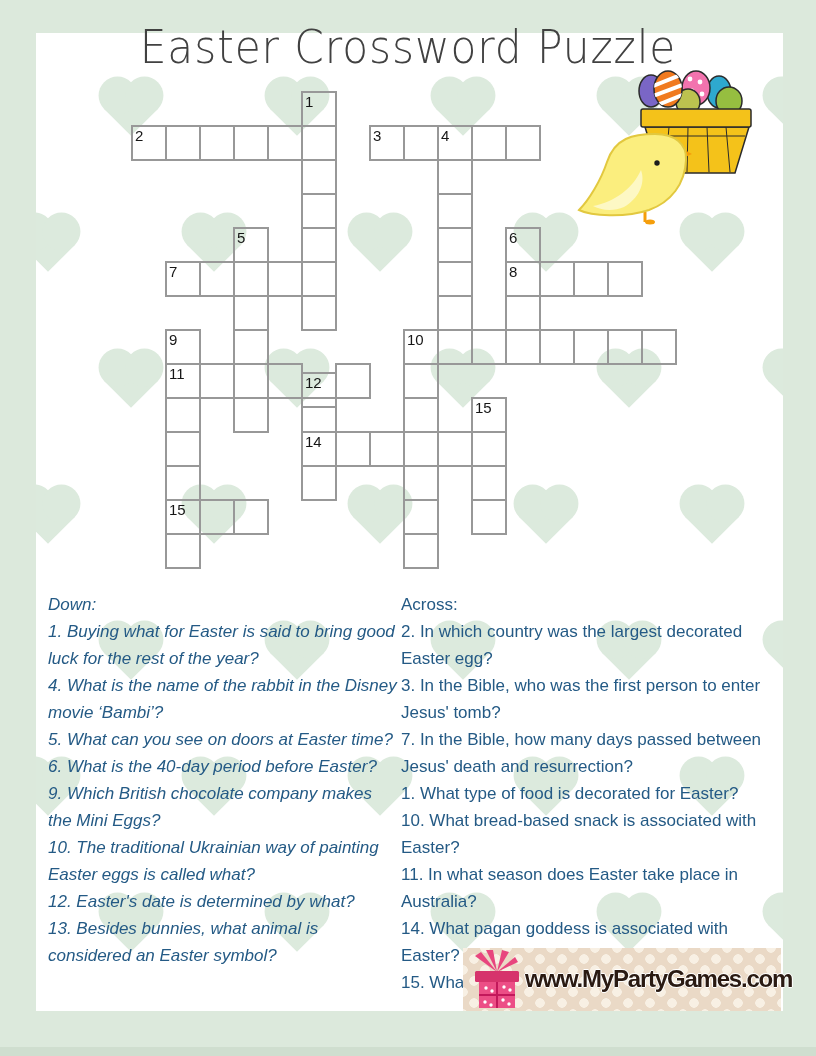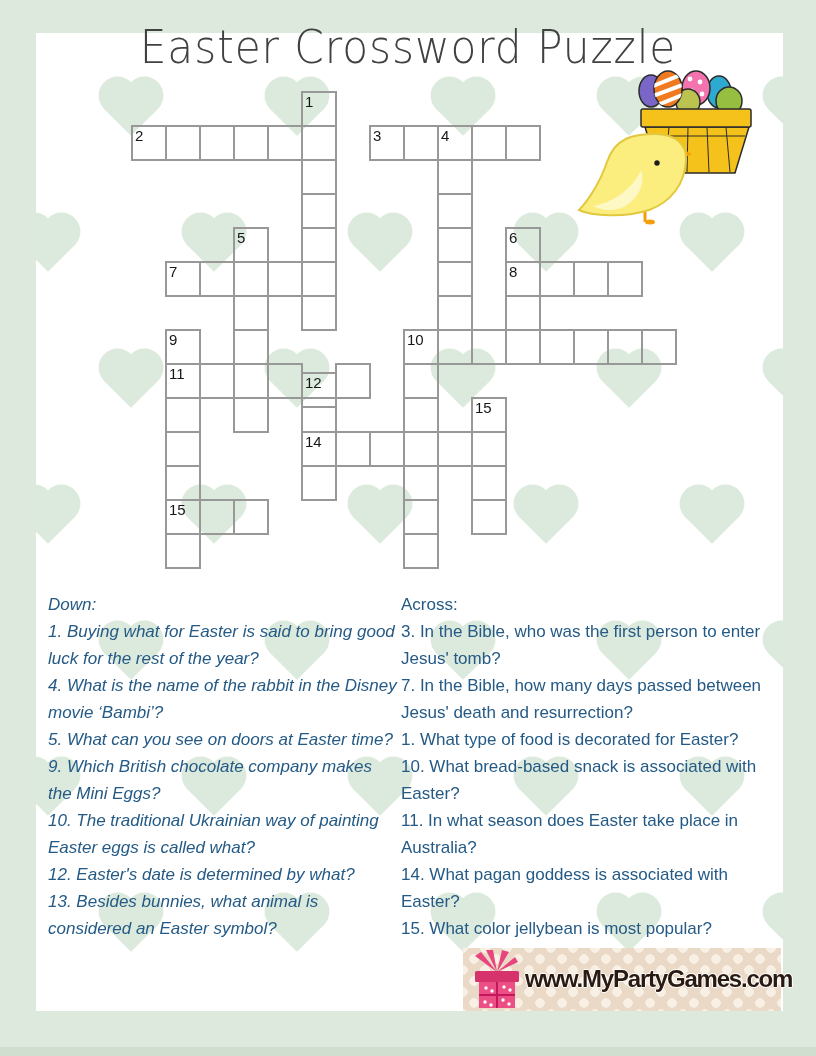--- a/index.html
+++ b/index.html
@@ -208,30 +208,32 @@
     <div class="cell" style="left: 199px; top: 499px;"></div>
     <div class="cell" style="left: 233px; top: 499px;"></div>
   </div>
 
 <div id="clues-down" class="cluecol">
   <p>Down:</p>
   <div id="down-list">
       <p>1. Buying what for Easter is said to bring good luck for the rest of the year?</p>
       <p>4. What is the name of the rabbit in the Disney movie ‘Bambi’?</p>
       <p>5. What can you see on doors at Easter time?</p>
+      <p>6. What is the 40-day period before Easter?</p>
       <p>9. Which British chocolate company makes the Mini Eggs?</p>
       <p>10. The traditional Ukrainian way of painting Easter eggs is called what?</p>
       <p>12. Easter's date is determined by what?</p>
       <p>13. Besides bunnies, what animal is considered an Easter symbol?</p>
     </div>
 </div>
 
 <div id="clues-across" class="cluecol">
   <p>Across:</p>
   <div id="across-list">
+      <p>2. In which country was the largest decorated Easter egg?</p>
       <p>3. In the Bible, who was the first person to enter Jesus' tomb?</p>
       <p>7. In the Bible, how many days passed between Jesus' death and resurrection?</p>
       <p>1. What type of food is decorated for Easter?</p>
       <p>10. What bread-based snack is associated with Easter?</p>
       <p>11. In what season does Easter take place in Australia?</p>
       <p>14. What pagan goddess is associated with Easter?</p>
       <p>15. What color jellybean is most popular?</p>
     </div>
 </div>
 

